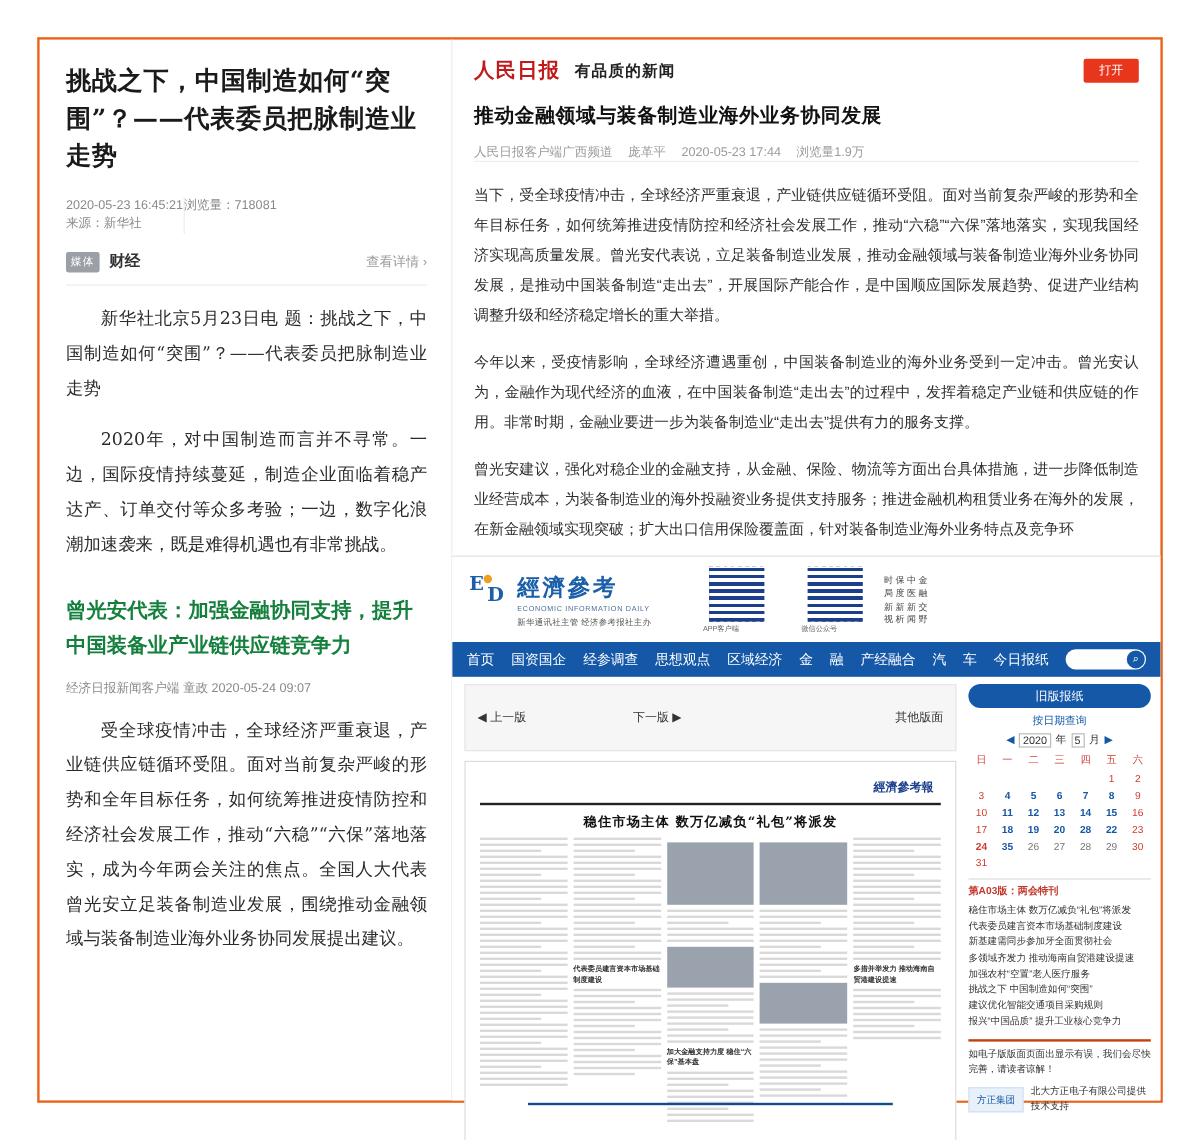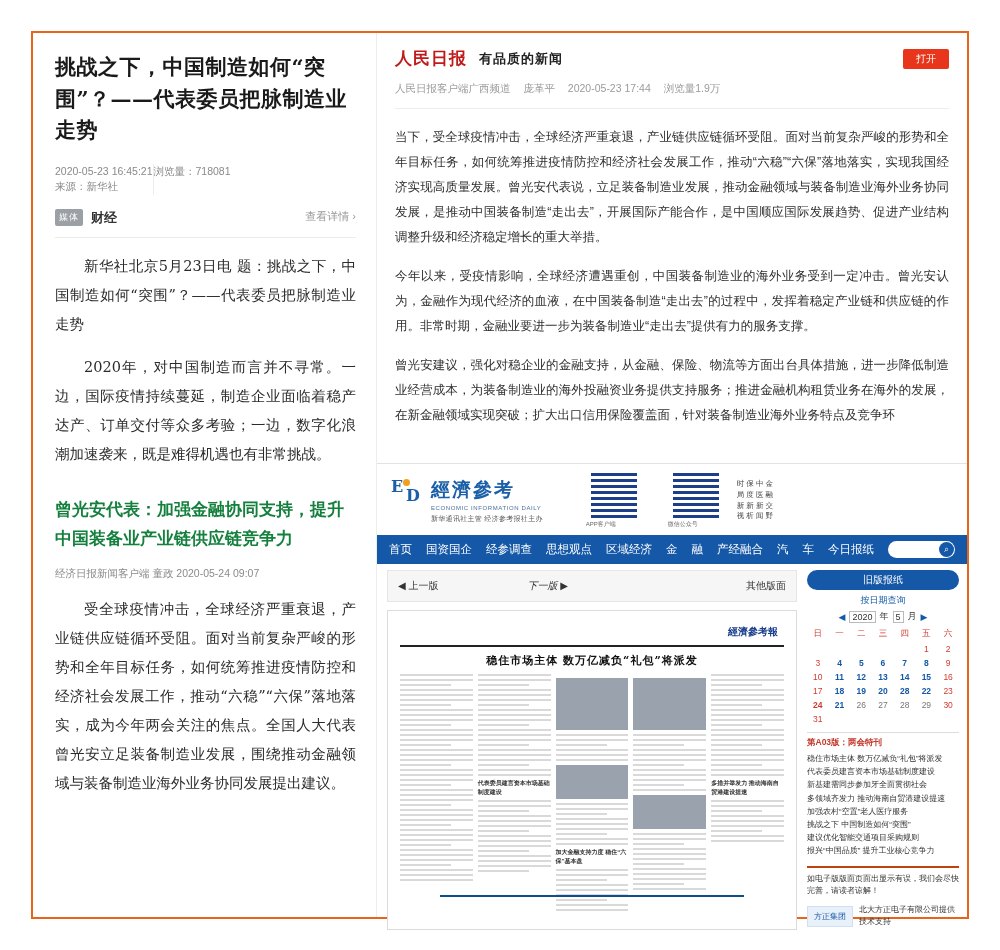--- a/index.html
+++ b/index.html
@@ -4,39 +4,39 @@
 <style>
   html,body{margin:0;padding:0;background:#ffffff;}
   body{width:1000px;height:950px;font-family:"Liberation Sans","DejaVu Sans",sans-serif;}
   .frame{position:absolute;left:31px;top:31px;width:938px;height:888px;border:2px solid #e8641a;background:#fff;box-sizing:border-box;display:flex;}
 
   
   .left{width:343px;box-sizing:border-box;padding:18px 20px 10px 22px;}
   .l-title{font-family:"DejaVu Serif","Liberation Serif",serif;font-size:21px;font-weight:bold;color:#1a1a1a;line-height:1.5;letter-spacing:.5px;}
   .l-meta{margin-top:18px;display:flex;justify-content:space-between;font-size:10.5px;color:#8a8a8a;line-height:1.5;}
   .l-meta .right{white-space:nowrap;}
-  .l-tagrow{margin-top:14px;display:flex;align-items:flex-start;border-bottom:1px solid #ececec;padding-bottom:10px;}
+  .l-tagrow{margin-top:14px;display:flex;align-items:center;border-bottom:1px solid #ececec;padding-bottom:10px;}
   .l-badge{background:#9aa0a6;color:#fff;font-size:9px;padding:2px 4px;border-radius:2px;letter-spacing:1px;}
   .l-cat{margin-left:8px;font-size:13px;color:#333;font-weight:bold;}
   .l-more{margin-left:auto;font-size:11px;color:#999;}
   .l-body{font-family:"DejaVu Serif","Liberation Serif",serif;font-size:14.5px;color:#2b2b2b;line-height:2.0;text-align:justify;}
   .l-body p{margin:14px 0 0 0;text-indent:2em;}
   .l-body p.center{text-indent:0;text-align:center;}
   .l-sub{font-family:"DejaVu Serif","Liberation Serif",serif;font-size:17px;font-weight:bold;color:#15803d;line-height:1.7;margin-top:26px;}
   .l-sub2meta{margin-top:14px;font-size:10.5px;color:#8a8a8a;}
 
   
   .right{flex:1;border-left:1px solid #ededed;box-sizing:border-box;position:relative;}
   .r-top{padding:14px 18px 0 18px;}
   .r-brandrow{display:flex;align-items:center;text-align:right;}
   .rmh-logo{font-family:"DejaVu Serif","Liberation Serif",serif;color:#c01a1a;font-size:17px;font-weight:bold;letter-spacing:1px;}
   .rmh-slogan{margin-left:12px;font-size:13px;color:#222;font-weight:bold;letter-spacing:1px;}
   .r-open{margin-left:auto;background:#e8361c;color:#fff;font-size:10px;padding:3px 13px;border-radius:2px;}
   .r-head{margin-top:16px;font-size:16.5px;font-weight:bold;color:#111;letter-spacing:.5px;}
-  .r-sub{margin-top:12px;font-size:10.5px;color:#9b9b9b;padding-bottom:12px;border-bottom:1px solid #ededed;}
+  .r-sub{margin-top:12px;font-size:10.5px;color:#9b9b9b;border-bottom:1px solid #ededed;}
   .r-sub span{margin-right:10px;}
   .r-body{padding:2px 18px 0 18px;font-size:12.5px;color:#2f2f2f;line-height:2.0;text-align:justify;}
   .r-body p{margin:14px 0 0 0;}
 
   
   .site{position:absolute;left:0;right:0;bottom:0;top:430px;border-top:1px solid #e2e2e2;background:#fff;}
   .site-head{display:flex;align-items:center;padding:8px 14px 6px 14px;}
   .jjck-logo{display:flex;align-items:flex-start;}
   .jjck-mark{width:36px;height:34px;position:relative;}
   .jjck-e{position:absolute;left:0;top:0;color:#1a5fa8;font-family:"DejaVu Serif",serif;font-weight:bold;font-size:16px;}
@@ -54,21 +54,21 @@
   .qrbox2{margin-left:10px;}
   .hotwords{margin-left:18px;font-size:7.5px;color:#444;line-height:1.45;}
   .navbar{background:#1558a8;color:#fff;display:flex;align-items:center;padding:6px 12px;font-size:11.5px;}
   .navbar a{color:#fff;margin-right:14px;white-space:nowrap;}
   .searchbox{margin-left:auto;background:#fff;border-radius:11px;width:150px;height:17px;position:relative;}
   .searchbtn{position:absolute;right:1px;top:1px;width:15px;height:15px;border-radius:50%;background:#1558a8;color:#fff;font-size:9px;text-align:center;line-height:15px;}
 
   .site-body{display:flex;height:calc(100% - 96px);}
   .paper-col{width:calc(100% - 160px);box-sizing:border-box;padding:6px 10px 0 10px;}
   .paper-bar{display:flex;align-items:center;font-size:10px;color:#333;background:#f6f6f6;border:1px solid #e6e6e6;padding:4px 10px;}
-  .paper-bar .mid{margin:4px auto;font-style:italic;}
+  .paper-bar .mid{margin:16px auto;}
   .paper-bar .l,.paper-bar .r{color:#333;}
   .paper-bar .rr{margin-left:auto;}
   .page-wrap{margin-top:8px;background:#fff;border:1px solid #dcdcdc;height:318px;position:relative;overflow:hidden;}
   .np{position:absolute;left:12px;right:12px;top:8px;bottom:22px;background:#fff;}
   .np-top{height:26px;border-bottom:2px solid #222;display:flex;align-items:center;justify-content:flex-end;padding-right:6px;}
   .np-masthead{font-family:"DejaVu Serif",serif;font-size:10px;color:#1a3e8b;font-weight:bold;}
   .np-headline{margin-top:6px;text-align:center;font-family:"DejaVu Serif",serif;font-size:11px;font-weight:bold;color:#111;letter-spacing:1px;}
   .np-cols{display:flex;margin-top:6px;gap:5px;}
   .np-col{flex:1;}
   .txtline{height:2px;background:#d9d9d9;margin-bottom:3px;}
@@ -127,20 +127,21 @@
     </div>
   </div>
 
   <div class="right">
     <div class="r-top">
       <div class="r-brandrow">
         <span class="rmh-logo">人民日报</span>
         <span class="rmh-slogan">有品质的新闻</span>
         <span class="r-open">打开</span>
       </div>
+      <div class="r-head">推动金融领域与装备制造业海外业务协同发展</div>
       <div class="r-sub">
         <span>人民日报客户端广西频道</span>
         <span>庞革平</span>
         <span>2020-05-23 17:44</span>
         <span>浏览量1.9万</span>
       </div>
     </div>
     <div class="r-body">
       <p>当下，受全球疫情冲击，全球经济严重衰退，产业链供应链循环受阻。面对当前复杂严峻的形势和全年目标任务，如何统筹推进疫情防控和经济社会发展工作，推动“六稳”“六保”落地落实，实现我国经济实现高质量发展。曾光安代表说，立足装备制造业发展，推动金融领域与装备制造业海外业务协同发展，是推动中国装备制造“走出去”，开展国际产能合作，是中国顺应国际发展趋势、促进产业结构调整升级和经济稳定增长的重大举措。</p>
       <p>今年以来，受疫情影响，全球经济遭遇重创，中国装备制造业的海外业务受到一定冲击。曾光安认为，金融作为现代经济的血液，在中国装备制造“走出去”的过程中，发挥着稳定产业链和供应链的作用。非常时期，金融业要进一步为装备制造业“走出去”提供有力的服务支撑。</p>
@@ -442,21 +443,21 @@
                   <td class="red">17</td>
                   <td class="act">18</td>
                   <td class="act">19</td>
                   <td class="act">20</td>
                   <td class="act">28</td>
                   <td class="act">22</td>
                   <td class="red">23</td>
                 </tr>
                 <tr>
                   <td class="red" style="font-weight: bold;">24</td>
-                  <td class="act">21</td>
+                  <td class="act">35</td>
                   <td>26</td>
                   <td>27</td>
                   <td>28</td>
                   <td>29</td>
                   <td class="red">30</td>
                 </tr>
                 <tr>
                   <td class="red">31</td>
                   <td></td>
                   <td></td>

